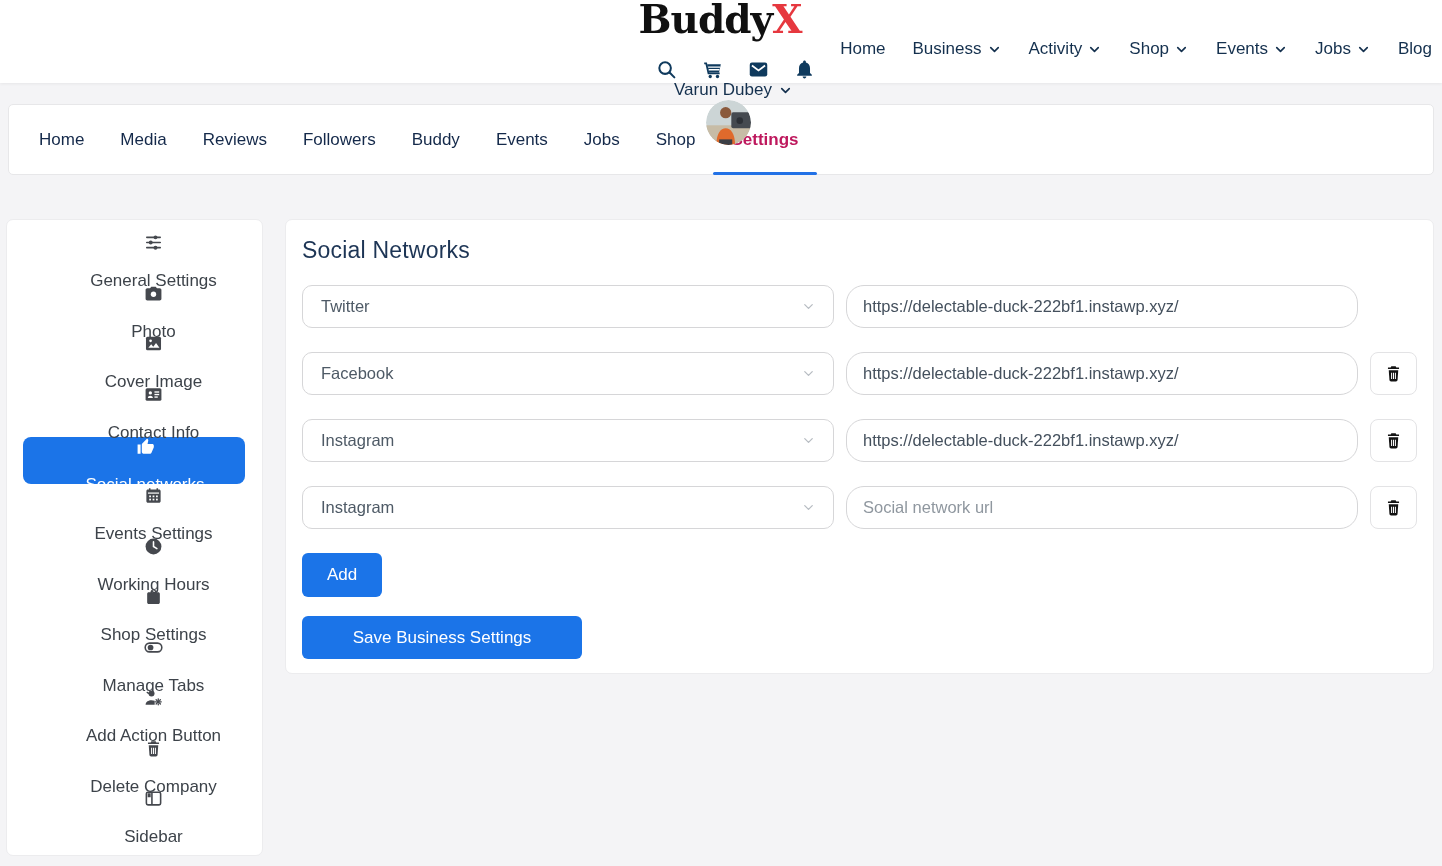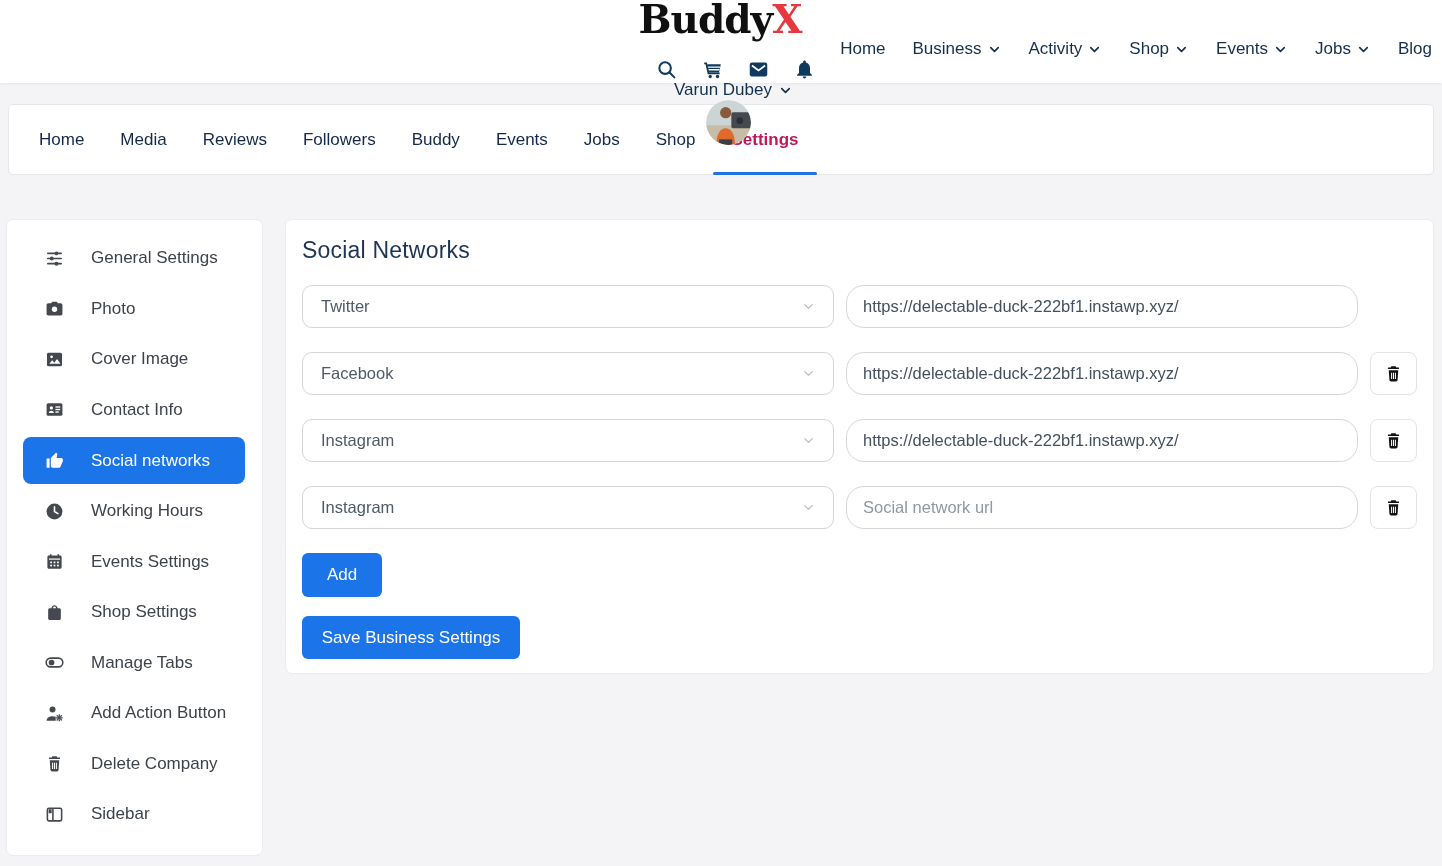--- a/index.html
+++ b/index.html
@@ -41,21 +41,21 @@
   .tab { position:relative; display:flex; align-items:center; padding:0 18px; font-size:17px; color:#14294a; cursor:pointer; }
   .tab.active { color:#be185d;font-weight:bold; }
   .tab.active::after { content:""; position:absolute; left:0; right:0; bottom:-1px; height:3px; background:#2271e6; border-radius:2px; }
 
   
   .settings-sidebar {
     position:absolute; top:219px; left:6px; width:257px; height:637px;
     background:#fff; border:1px solid #ececee; border-radius:7px;
     padding-top:13px; overflow:hidden;
   }
-  .side-item { height:50.5px; display:flex; align-items:center; gap:27px; padding-left:38px; font-size:17px; color:#3d434a; cursor:pointer; }
+  .side-item { height:50.5px; display:flex; align-items:center; gap:19px; padding-left:38px; font-size:17px; color:#3d434a; cursor:pointer;flex-direction:column; }
   .side-item .icon { color:#45484e; }
   .side-item.active {
     background:var(--accent,#1b74e8); color:#fff;
     margin:2px 17px 2px 16px; height:47px; border-radius:8px; padding-left:22px;
   }
   .side-item.active .icon { color:#fff; }
 
   
   .main-card {
     position:absolute; top:219px; left:285px; right:8px; height:455px;
@@ -84,21 +84,21 @@
     border:1px solid #e3e3e5; border-radius:8px; background:#fff;
     display:flex; align-items:center; justify-content:center;
     color:#131313; cursor:pointer;
   }
   .btn {
     display:block; border:none; border-radius:6px;
     background:var(--accent,#1b74e8); color:#fff;
     font-family:"Liberation Sans", sans-serif; font-size:17px; cursor:pointer;
   }
   .add-btn { width:80px; height:44px; margin-top:1px; }
-  .save-btn { width:218px; height:43px; margin-top:19px; }
+  .save-btn { width:280px; height:43px; margin-top:19px; }
 </style>
 </head>
 <body>
 
 <header class="site-header">
   <div class="logo"><span>Buddy</span><span class="logo-x">X</span></div>
 
   <nav class="main-nav">
       <div class="nav-item">
         <span>Home</span>
@@ -287,45 +287,45 @@
       <span class="icon" style="height: 19px; width: 19px;">
         <svg viewBox="0 0 24 24" fill="currentColor">
           <path d="M2 21h3.8V9.5H2V21zM22.5 10.6c0-1.05-.86-1.9-1.9-1.9h-6l.9-4.3v-.3c0-.4-.16-.76-.42-1.02L14.1 2 7.9 8.2c-.35.35-.56.82-.56 1.33v9.57c0 1.05.86 1.9 1.9 1.9h8.55c.79 0 1.46-.47 1.75-1.15l2.87-6.7c.08-.22.13-.45.13-.69z"></path>
         </svg>
       </span>
       <span>Social networks</span>
     </div>
     <div class="side-item">
       <span class="icon" style="height: 19px; width: 19px;">
         <svg viewBox="0 0 24 24">
-          <circle cx="12" cy="12" r="10" fill="currentColor"></circle>
-          <path d="M12 6.2V12l4.3 2.6" stroke="#fff" stroke-width="2" fill="none" stroke-linecap="round"></path>
-        </svg>
-      </span>
-      <span>Working Hours</span>
-    </div>
-    <div class="side-item">
-      <span class="icon" style="height: 19px; width: 19px;">
-        <svg viewBox="0 0 24 24">
           <path fill="currentColor" d="M19 4.5h-1.2V2.8h-2v1.7H8.2V2.8h-2v1.7H5c-1.15 0-2 .9-2 2v12.7c0 1.1.85 2 2 2h14c1.1 0 2-.9 2-2V6.5c0-1.1-.9-2-2-2z"></path>
           <rect x="5" y="8.2" width="14" height="1.5" fill="#fff"></rect>
           <g fill="#fff">
             <rect x="6.6" y="12" width="2.2" height="2.2"></rect>
             <rect x="10.9" y="12" width="2.2" height="2.2"></rect>
             <rect x="15.2" y="12" width="2.2" height="2.2"></rect>
             <rect x="6.6" y="16" width="2.2" height="2.2"></rect>
             <rect x="10.9" y="16" width="2.2" height="2.2"></rect>
             <rect x="15.2" y="16" width="2.2" height="2.2"></rect>
           </g>
         </svg>
       </span>
       <span>Events Settings</span>
     </div>
     <div class="side-item">
       <span class="icon" style="height: 19px; width: 19px;">
+        <svg viewBox="0 0 24 24">
+          <circle cx="12" cy="12" r="10" fill="currentColor"></circle>
+          <path d="M12 6.2V12l4.3 2.6" stroke="#fff" stroke-width="2" fill="none" stroke-linecap="round"></path>
+        </svg>
+      </span>
+      <span>Working Hours</span>
+    </div>
+    <div class="side-item">
+      <span class="icon" style="height: 19px; width: 19px;">
         <svg viewBox="0 0 24 24" fill="currentColor">
           <path d="M18 6.5h-2.2c0-2.1-1.7-3.8-3.8-3.8S8.2 4.4 8.2 6.5H6c-1.1 0-2 .9-2 2v11c0 1.1.9 2 2 2h12c1.1 0 2-.9 2-2v-11c0-1.1-.9-2-2-2zm-6-2c1 0 1.9.85 1.9 2H10.1c0-1.15.85-2 1.9-2z"></path>
         </svg>
       </span>
       <span>Shop Settings</span>
     </div>
     <div class="side-item">
       <span class="icon" style="height: 19px; width: 19px;">
         <svg viewBox="0 0 24 24" fill="none">
           <rect x="1.5" y="6.5" width="21" height="11" rx="5.5" stroke="currentColor" stroke-width="2"></rect>

